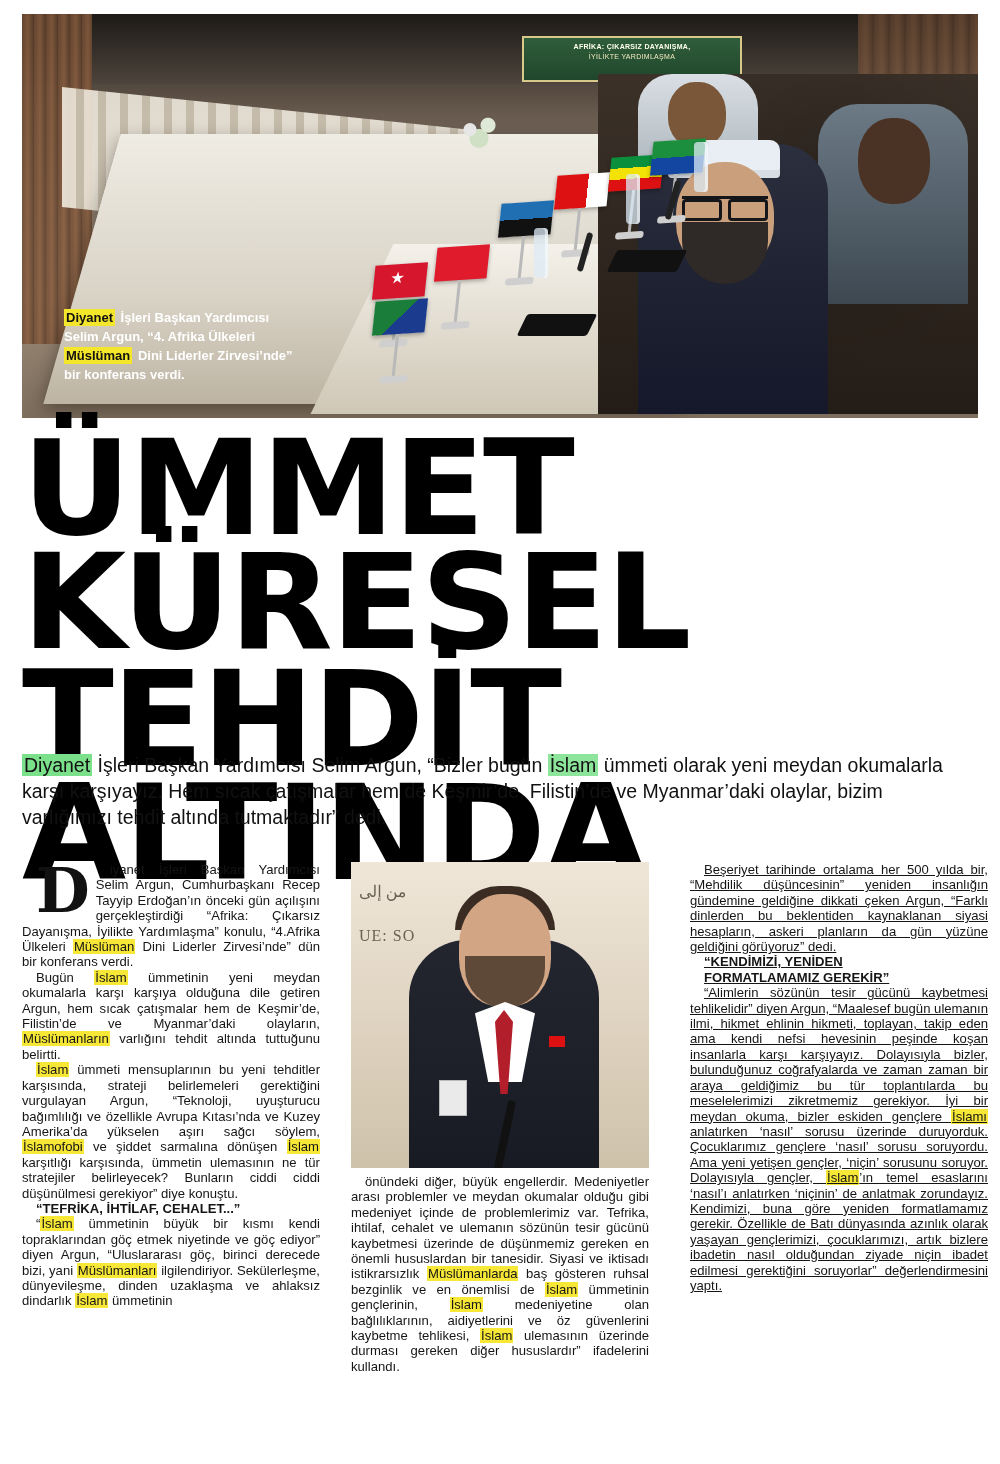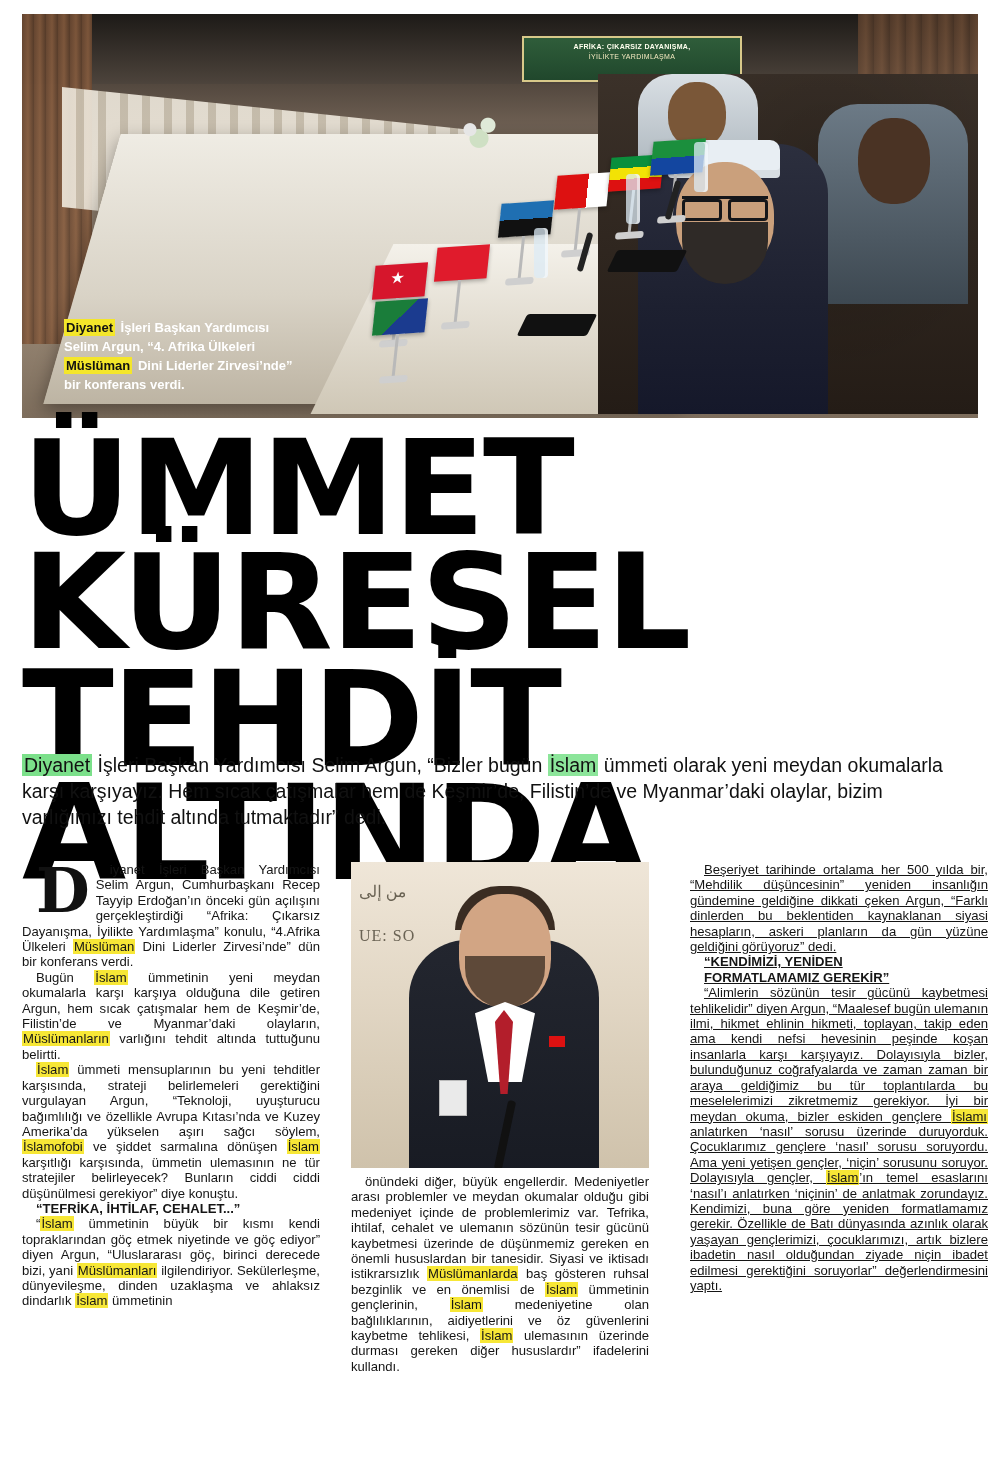--- a/index.html
+++ b/index.html
@@ -161,21 +161,21 @@
   .m2 { left:648px; top:166px; transform:rotate(16deg); }
   .tablet { position:absolute; width:70px; height:22px; background:#111; border-radius:3px; transform: skewX(-26deg); }
   .t1 { left:500px; top:300px; }
   .t2 { left:590px; top:236px; }
   .flowers { position:absolute; left:430px; top:98px; width:60px; height:44px; background: radial-gradient(circle at 30% 40%, #e6e6e6 0 6px, transparent 7px), radial-gradient(circle at 60% 30%, #dfe9d8 0 7px, transparent 8px), radial-gradient(circle at 45% 60%, #cfe0c4 0 9px, transparent 10px); }
 
   
   .caption {
     position: absolute;
     left: 40px;
-    bottom: 24px;
+    bottom: 34px;
     max-width: 270px;
     font-size: 13px;
     line-height: 17px;
     font-weight: bold;
     color: #fff;
   }
   .caption span { padding: 1px 2px; }
   .caption .line { display: block; }
   .hl-y { background:#f4e62a; color:#111; }
 

